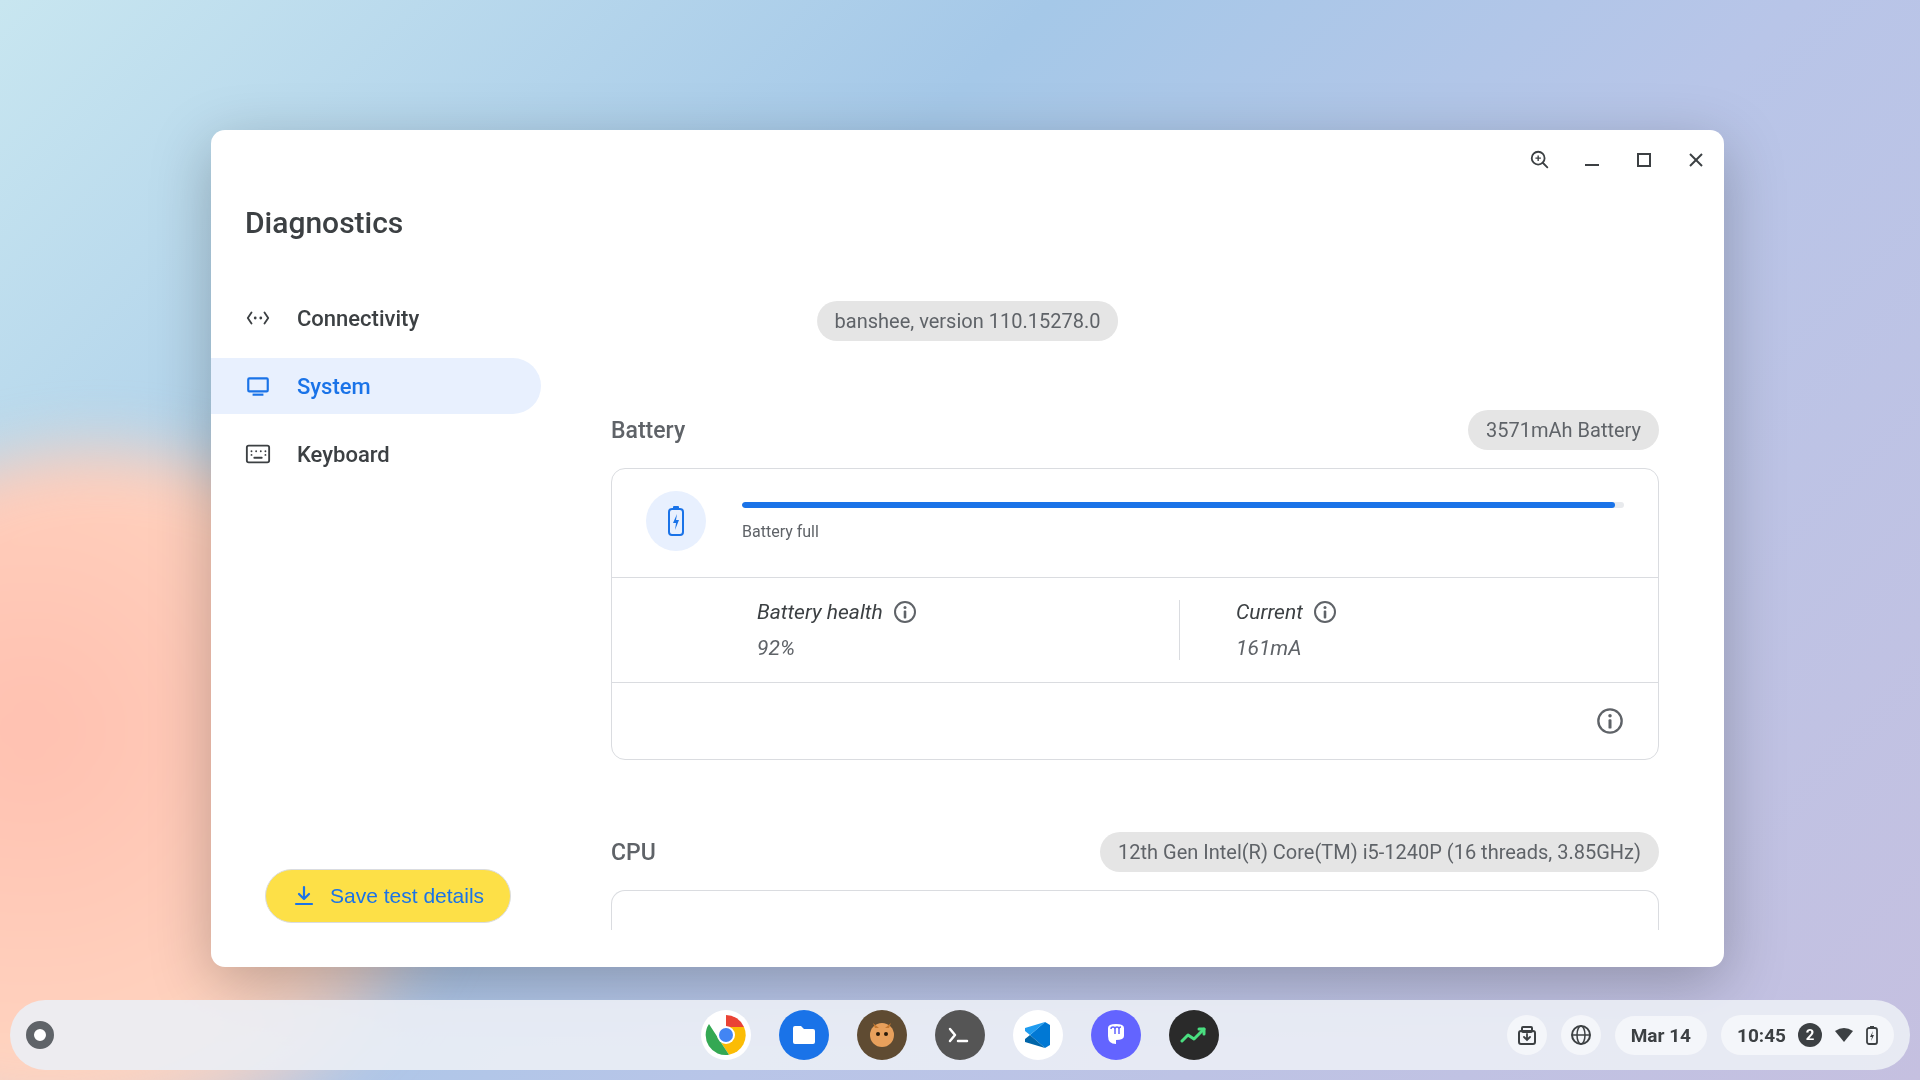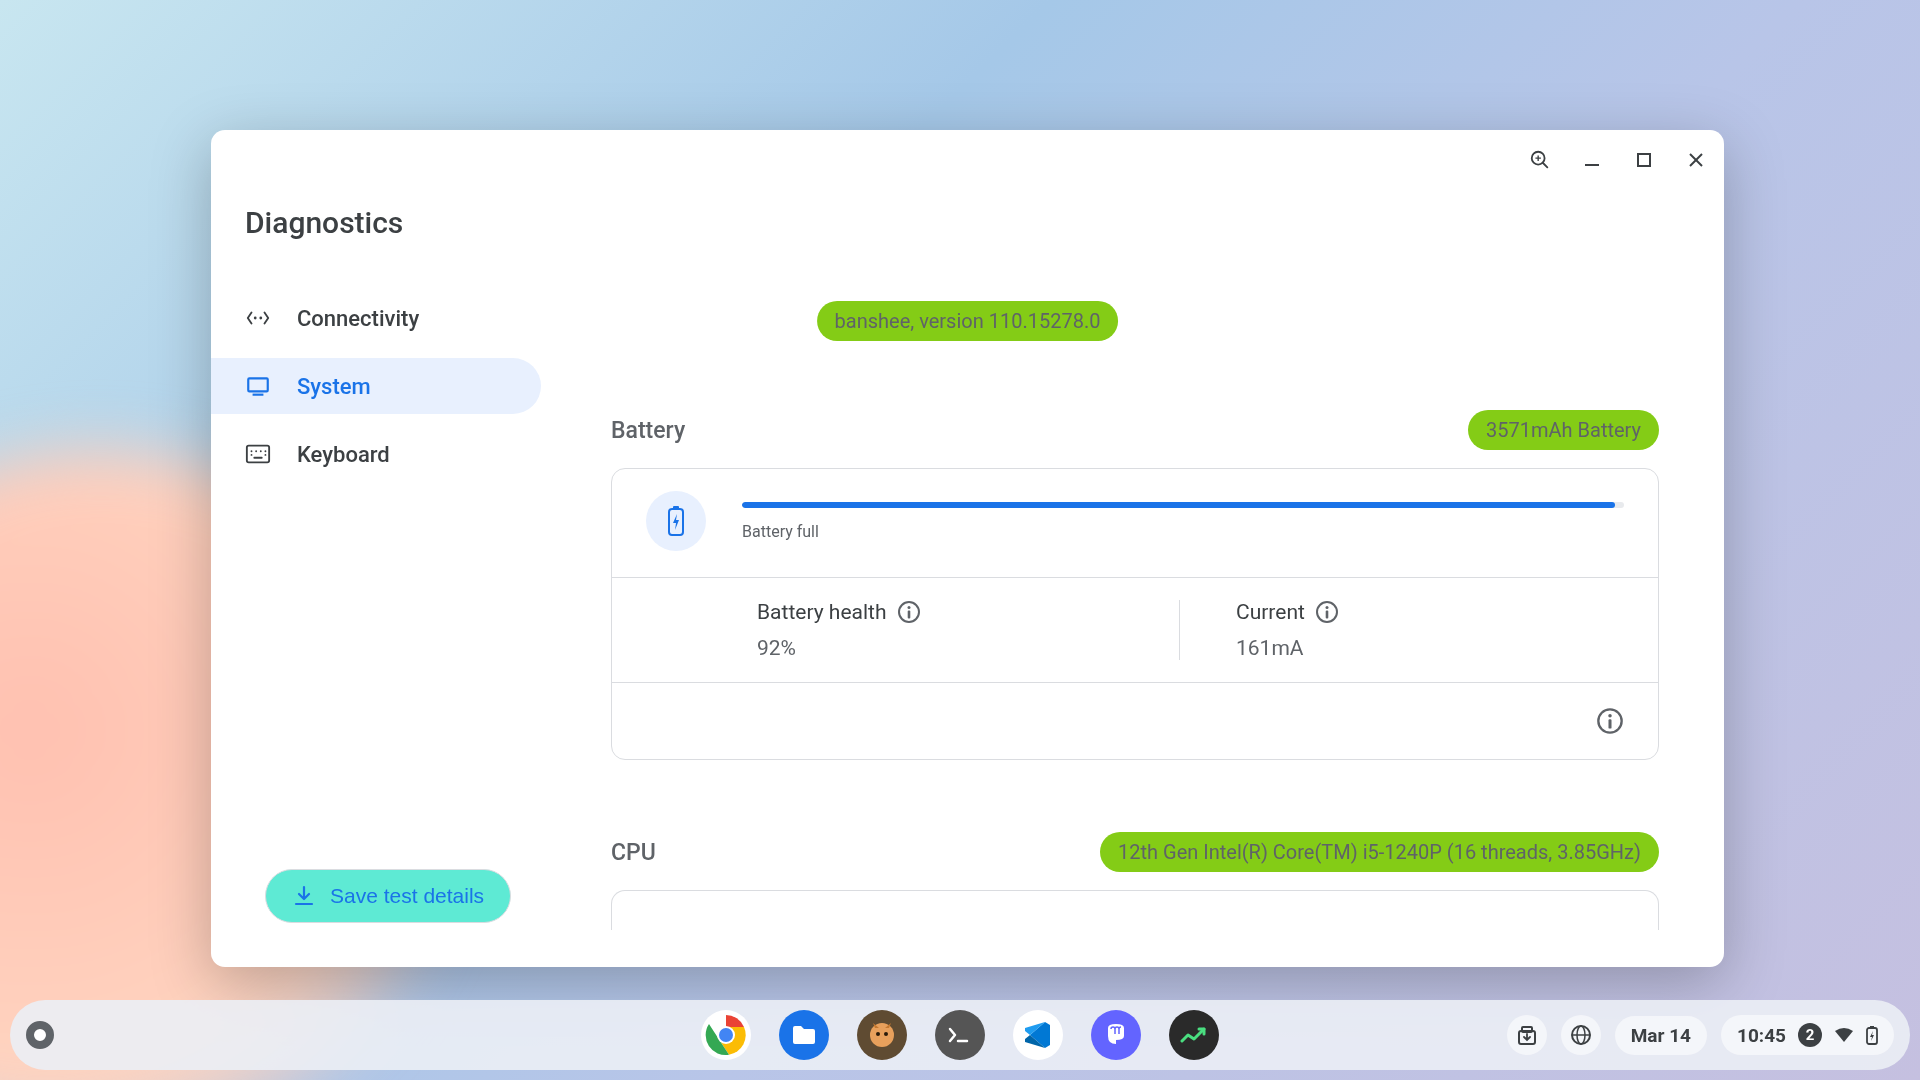--- a/index.html
+++ b/index.html
@@ -105,21 +105,21 @@
       font-weight: 500;
       color: #3c4043;
     }
 
     .nav-item.active .nav-label {
       color: #1a73e8;
     }
 
     .chip {
       display: inline-block;
-      background: #84cc16;
+      background: #e5e5e5;
       padding: 8px 18px;
       border-radius: 20px;
       font-size: 20px;
       color: #5f6368;
     }
 
     .version-chip {
       position: absolute;
       left: 50%;
       transform: translateX(-50%);
@@ -200,20 +200,21 @@
       display: flex;
       border-top: 1px solid #dadce0;
       border-bottom: 1px solid #dadce0;
       padding: 22px 0;
     }
 
     .stat {
       flex: 1;
       padding-left: 145px;
       border-right: 1px solid #dadce0;
+      font-style: italic;
     }
 
     .stat:last-child {
       border-right: none;
     }
 
     .stat:nth-child(2) {
       padding-left: 56px;
     }
 
@@ -264,21 +265,21 @@
     }
 
     .save-button {
       position: absolute;
       left: 54px;
       bottom: 44px;
       display: flex;
       align-items: center;
       gap: 14px;
       border: 1px solid #dadce0;
-      background: #5eead4;
+      background: #fde047;
       padding: 14px 26px;
       border-radius: 28px;
       font-size: 21px;
       color: #1a73e8;
       cursor: pointer;
     }
 
     .shelf {
       position: absolute;
       left: 10px;

